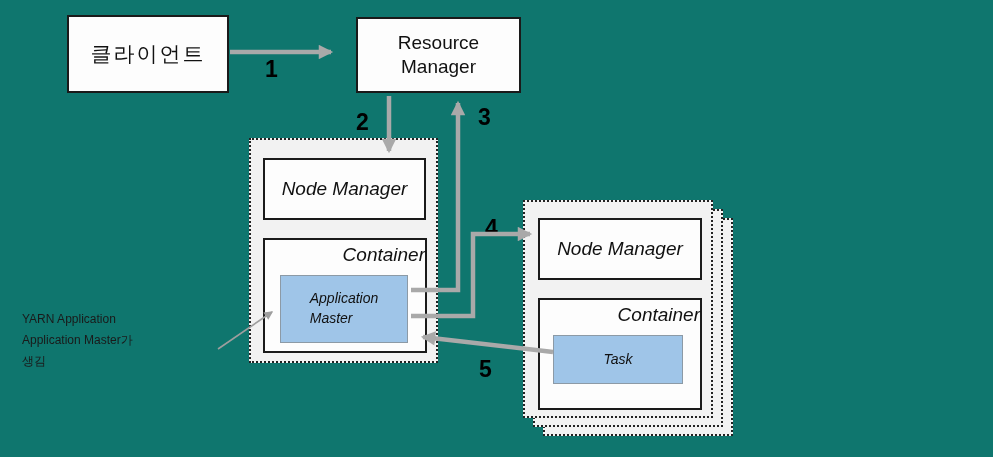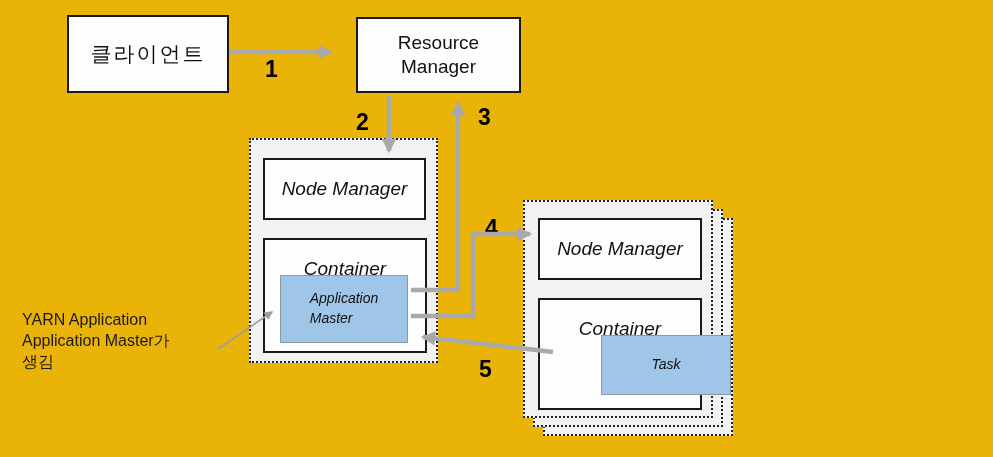--- a/index.html
+++ b/index.html
@@ -3,21 +3,21 @@
 <meta charset="utf-8">
 <style>
   * { margin: 0; padding: 0; box-sizing: border-box; }
   html, body { background: #ffffff; }
   body { font-family: "Liberation Sans", "DejaVu Sans", sans-serif; }
 
   .canvas {
     position: relative;
     width: 993px;
     height: 457px;
-    background: #eab308;
+    background: #0f766e;
     overflow: hidden;
   }
 
   
   .node-box {
     position: absolute;
     background: #fdfdfd;
     border: 2px solid #1a1a1a;
     display: flex;
     align-items: center;
@@ -50,38 +50,38 @@
     color: #111;
     white-space: pre-line;
     line-height: 1.4;
   }
 
   
   .container-box { justify-content: flex-start; align-items: flex-start; }
   .container-title {
     display: block;
     width: 100%;
-    text-align: center;
-    padding-top: 17px;
+    text-align: right;
+    padding-top: 3px;
     font-size: 19px;
     color: #111;
   }
 
   .step-num {
     position: absolute;
     font-size: 23px;
     font-weight: bold;
     color: #000;
   }
 
   .annotation {
     position: absolute;
     left: 22px;
     top: 309px;
-    font-size: 16px;
+    font-size: 12px;
     line-height: 21px;
     color: #1a1a1a;
   }
 
   svg.overlay {
     position: absolute;
     left: 0; top: 0;
     pointer-events: none;
   }
 </style>
@@ -113,21 +113,21 @@
   </div>
 
   <div class="group-box" style="left:543px; top:218px; width:190px; height:218px;"></div>
   <div class="group-box" style="left:533px; top:209px; width:190px; height:218px;"></div>
   <div class="group-box" style="left:523px; top:200px; width:190px; height:218px;">
     <div class="node-box" style="left:13px; top:16px; width:164px; height:62px;">
       <span>Node Manager</span>
     </div>
     <div class="node-box container-box" style="left:13px; top:96px; width:164px; height:112px;">
       <span class="container-title">Container</span>
-      <div class="blue-box" style="left:13px; top:35px; width:130px; height:60px;margin-left:48px;">
+      <div class="blue-box" style="left:13px; top:35px; width:130px; height:49px;">
         <span>Task</span>
       </div>
     </div>
   </div>
 
   <div class="step-num" style="left:265px; top:56px;">1</div>
   <div class="step-num" style="left:356px; top:109px;">2</div>
   <div class="step-num" style="left:478px; top:104px;">3</div>
   <div class="step-num" style="left:485px; top:215px;">4</div>
   <div class="step-num" style="left:479px; top:356px;">5</div>

